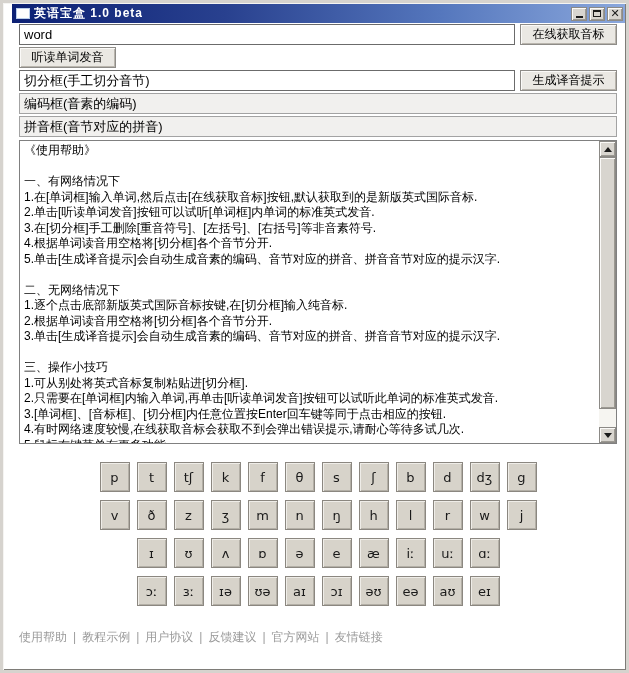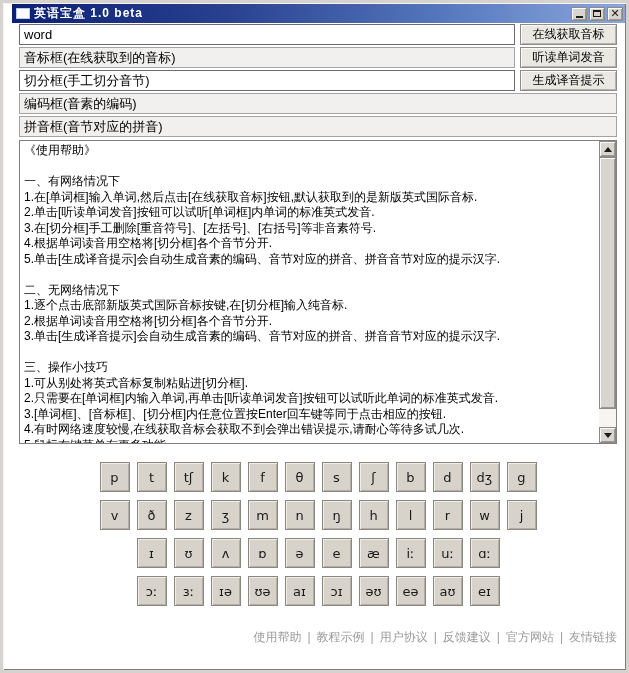--- a/index.html
+++ b/index.html
@@ -76,21 +76,21 @@
   .keyboard{ margin-top:18px; display:flex; flex-direction:column; gap:8px; }
   .kb-row{ display:flex; justify-content:center; gap:7px; }
   .kb-key{
     width:30px; height:30px; font-size:13px; color:#1a1a1a; cursor:default;
     background:#d7d3ca; border:1px solid #8b8780;
     box-shadow: inset 1px 1px 0 #efede8, inset -1px -1px 0 #b3afa6;
     font-family:"DejaVu Sans",sans-serif; display:flex; align-items:center; justify-content:center;
   }
 
   
-  .footer{ margin-top:23px; text-align:right; font-size:12px; color:#9b9b9b; }
+  .footer{ margin-top:23px; text-align:left; font-size:12px; color:#9b9b9b; }
   .footer-link{ cursor:default; }
   .footer-sep{ margin:0 6px; }
 </style>
 </head>
 <body>
 
 <div class="window">
 
   <div class="titlebar">
     <span class="app-icon"></span>
@@ -109,21 +109,20 @@
   </div>
 
   <div class="content">
 
     <div class="frow first">
       <input class="tfield white" value="word" style="">
       <button class="action-btn">在线获取音标</button>
     </div>
 
     <div class="frow">
-      <input class="tfield gray" value="音标框(在线获取到的音标)" style="">
       <button class="action-btn">听读单词发音</button>
     </div>
 
     <div class="frow">
       <input class="tfield white" value="切分框(手工切分音节)" style="">
       <button class="action-btn">生成译音提示</button>
     </div>
 
     <input class="tfield gray full" value="编码框(音素的编码)" style="">
     <input class="tfield gray full" value="拼音框(音节对应的拼音)" style="">

